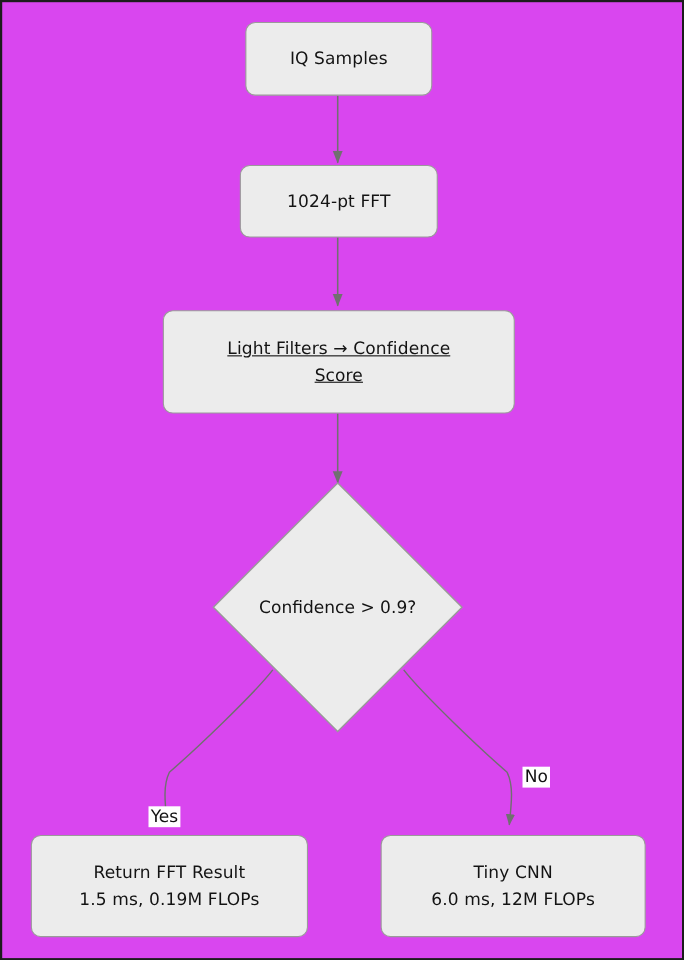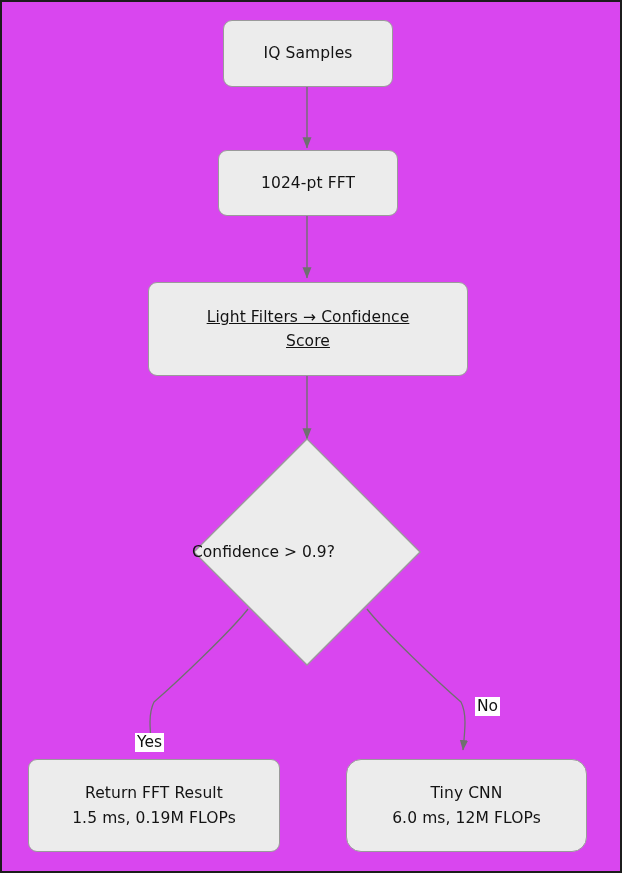--- a/index.html
+++ b/index.html
@@ -44,21 +44,21 @@
   }
   .node .label {
     display: block;
     padding: 0 8px;
     white-space: pre-line;
   }
   .diamond-wrap {
     position: absolute;
     display: flex;
     align-items: center;
-    justify-content: flex-start;
+    justify-content: center;
   }
   .diamond-wrap svg {
     position: absolute;
     left: 0;
     top: 0;
   }
   .diamond-wrap .label {
     position: relative;
     z-index: 2;
     color: #131313;
@@ -122,18 +122,18 @@
 
   <div class="edge-label" style="left:133px; top:695px;margin-top:36px;">Yes</div>
 
   <div class="edge-label" style="left:473px; top:695px;">No</div>
 
   <div class="node" style="left:26px; top:757px; width:252px; height:93px;">
     <span class="label">Return FFT Result
 1.5 ms, 0.19M FLOPs</span>
   </div>
 
-  <div class="node" style="left:344px; top:757px; width:241px; height:93px;border-radius:15px;">
+  <div class="node" style="left:344px; top:757px; width:241px; height:93px;">
     <span class="label">Tiny CNN
 6.0 ms, 12M FLOPs</span>
   </div>
 
 </div>
 
 </body></html>

